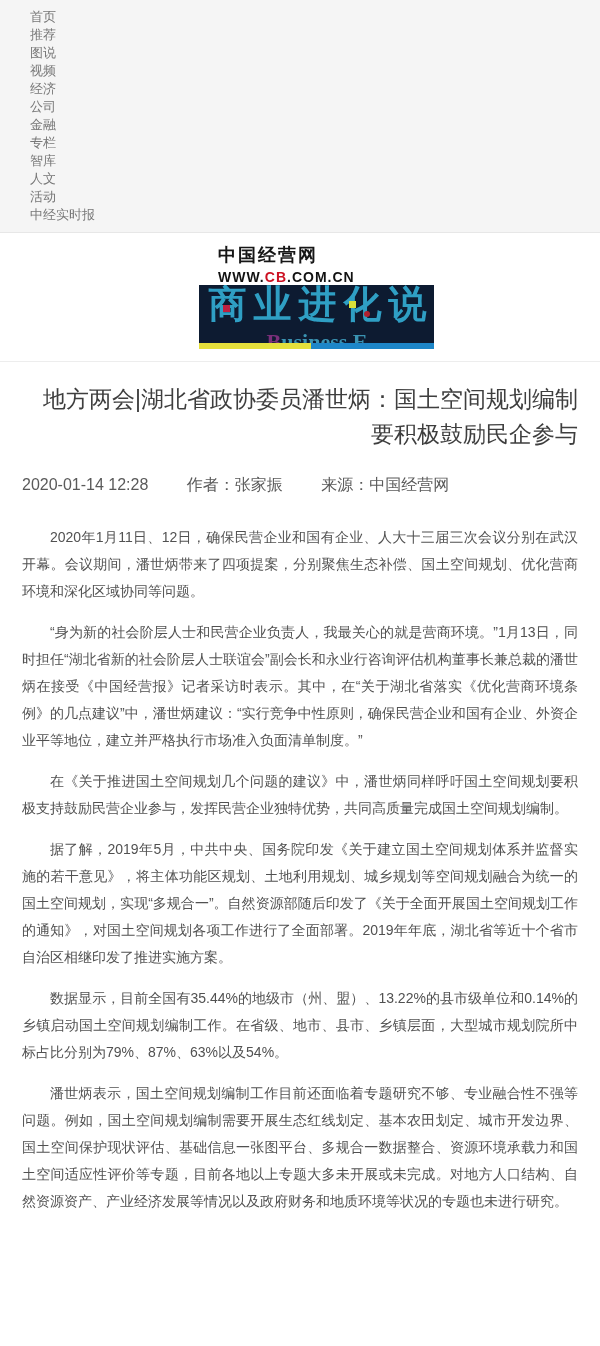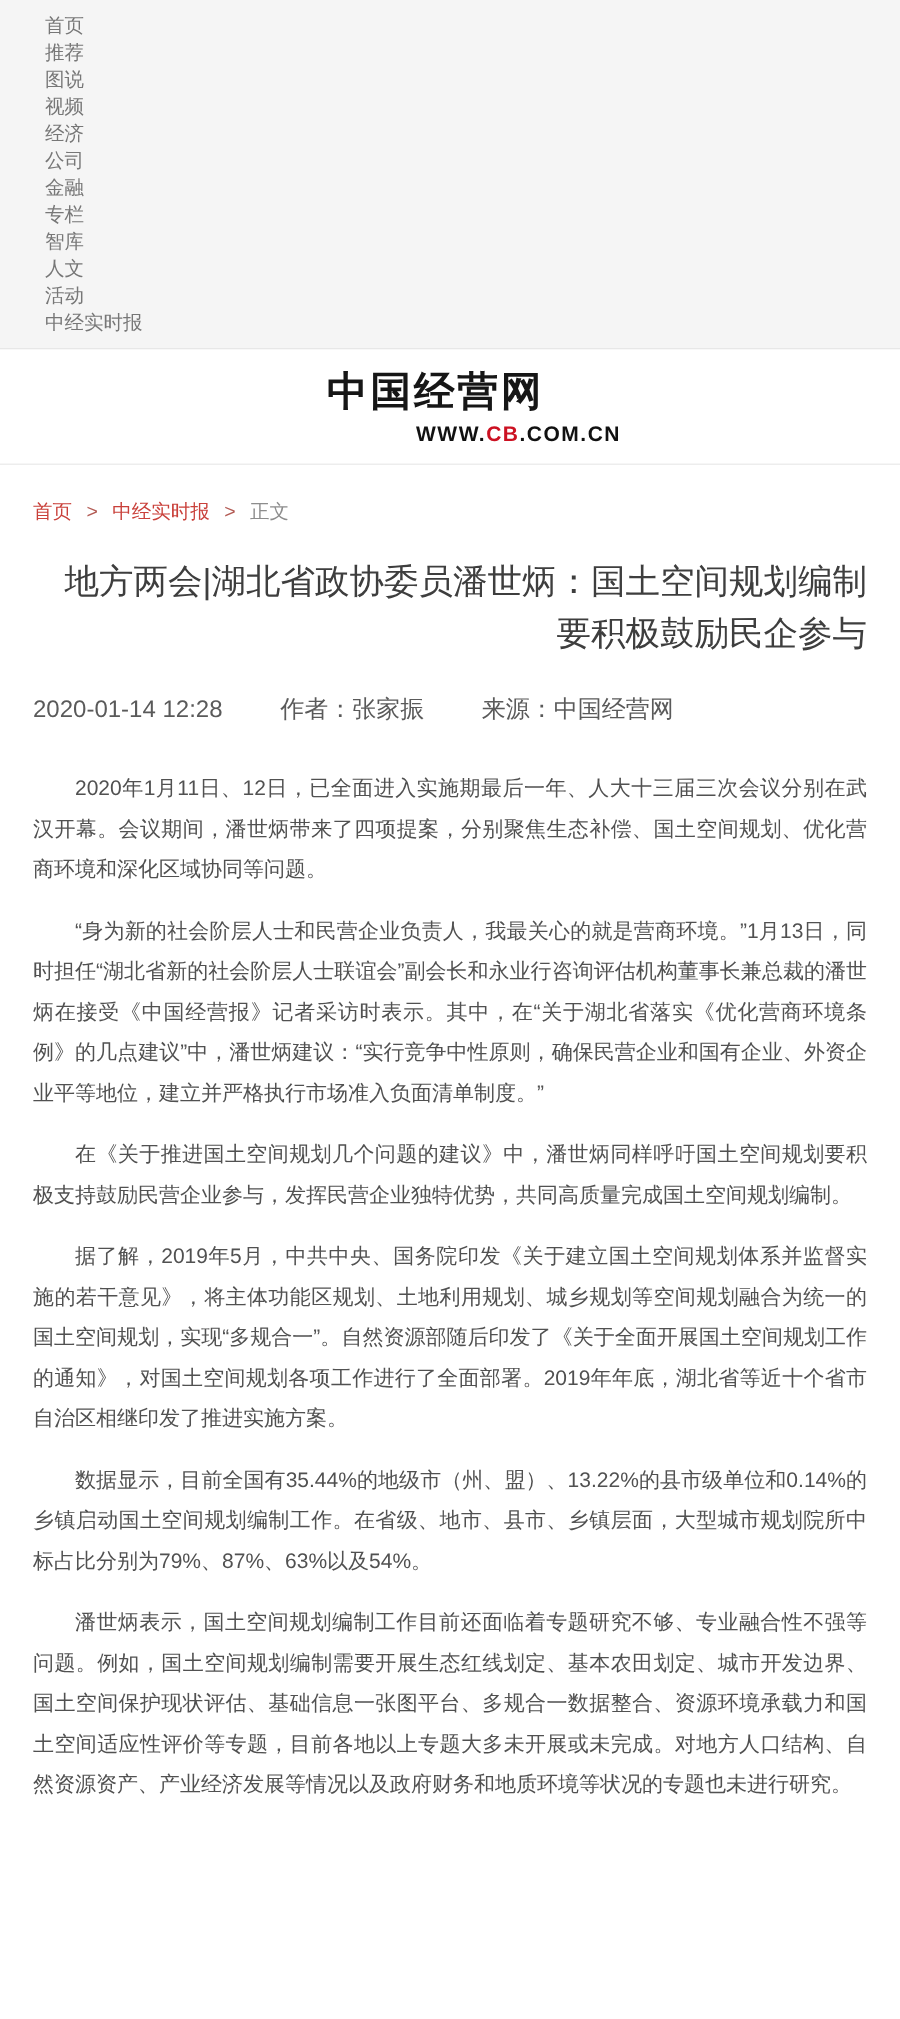--- a/index.html
+++ b/index.html
@@ -26,33 +26,32 @@
   
   .header {
     display: flex;
     align-items: center;
     background: #ffffff;
     padding: 10px 0 12px 32px;
     border-bottom: 1px solid #ededed;
   }
   .logo { width: 196px; flex: 0 0 auto; }
   .logo-cn {
-    font-size: 27px;
+    font-size: 18px;
     font-weight: bold;
     color: #161616;
     letter-spacing: 2px;
     font-family: "Liberation Serif", "DejaVu Serif", serif;
   }
   .logo-url {
     font-size: 14px;
     font-weight: bold;
     color: #111;
     letter-spacing: 1px;
     margin-top: 2px;
-    text-align: right;
   }
   .logo-url .red { color: #cc1122; }
   .banner {
     flex: 1 1 auto;
     height: 64px;
     background: #0d1b31;
     position: relative;
     overflow: hidden;
     display: flex;
     align-items: center;
@@ -135,42 +134,45 @@
   <span class="nav-item">人文</span>
   <span class="nav-item">活动</span>
   <span class="nav-item">中经实时报</span>
 </nav>
 
 <header class="header">
   <div class="logo">
     <div class="logo-cn">中国经营网</div>
     <div class="logo-url"><span>WWW.</span><span class="red">CB</span><span>.COM.CN</span></div>
   </div>
+  <div class="banner">
+    <span class="banner-cn">商业进化说</span>
+    <span class="banner-en">Business E</span>
+    <span class="accent accent-red"></span>
+    <span class="accent accent-yellow"></span>
+    <span class="accent accent-green"></span>
+    <span class="accent accent-dot"></span>
+    <span class="stripe stripe-yellow"></span>
+    <span class="stripe stripe-blue"></span>
+  </div>
 </header>
 
 <main class="content">
 
-  <div class="breadcrumb">
-    <span class="crumb-link">首页</span>
-    <span class="sep">&gt;</span>
-    <span class="crumb-link">中经实时报</span>
-    <span class="sep">&gt;</span>
-    <span class="crumb-current">正文</span>
-  </div>
 
   <h1 class="article-title">地方两会|湖北省政协委员潘世炳：国土空间规划编制要积极鼓励民企参与</h1>
 
   <div class="meta">
     <span>2020-01-14 12:28</span>
     <span>作者：张家振</span>
     <span>来源：中国经营网</span>
   </div>
 
   <article class="body-text">
-    <p>2020年1月11日、12日，已全面进入实施期最后一年、人大十三届三次会议分别在武汉开幕。会议期间，潘世炳带来了四项提案，分别聚焦生态补偿、国土空间规划、优化营商环境和深化区域协同等问题。</p>
+    <p>2020年1月11日、12日，确保民营企业和国有企业、人大十三届三次会议分别在武汉开幕。会议期间，潘世炳带来了四项提案，分别聚焦生态补偿、国土空间规划、优化营商环境和深化区域协同等问题。</p>
     <p>“身为新的社会阶层人士和民营企业负责人，我最关心的就是营商环境。”1月13日，同时担任“湖北省新的社会阶层人士联谊会”副会长和永业行咨询评估机构董事长兼总裁的潘世炳在接受《中国经营报》记者采访时表示。其中，在“关于湖北省落实《优化营商环境条例》的几点建议”中，潘世炳建议：“实行竞争中性原则，确保民营企业和国有企业、外资企业平等地位，建立并严格执行市场准入负面清单制度。”</p>
     <p>在《关于推进国土空间规划几个问题的建议》中，潘世炳同样呼吁国土空间规划要积极支持鼓励民营企业参与，发挥民营企业独特优势，共同高质量完成国土空间规划编制。</p>
     <p>据了解，2019年5月，中共中央、国务院印发《关于建立国土空间规划体系并监督实施的若干意见》，将主体功能区规划、土地利用规划、城乡规划等空间规划融合为统一的国土空间规划，实现“多规合一”。自然资源部随后印发了《关于全面开展国土空间规划工作的通知》，对国土空间规划各项工作进行了全面部署。2019年年底，湖北省等近十个省市自治区相继印发了推进实施方案。</p>
     <p>数据显示，目前全国有35.44%的地级市（州、盟）、13.22%的县市级单位和0.14%的乡镇启动国土空间规划编制工作。在省级、地市、县市、乡镇层面，大型城市规划院所中标占比分别为79%、87%、63%以及54%。</p>
     <p>潘世炳表示，国土空间规划编制工作目前还面临着专题研究不够、专业融合性不强等问题。例如，国土空间规划编制需要开展生态红线划定、基本农田划定、城市开发边界、国土空间保护现状评估、基础信息一张图平台、多规合一数据整合、资源环境承载力和国土空间适应性评价等专题，目前各地以上专题大多未开展或未完成。对地方人口结构、自然资源资产、产业经济发展等情况以及政府财务和地质环境等状况的专题也未进行研究。</p>
 
   </article>
 
 </main>
 

